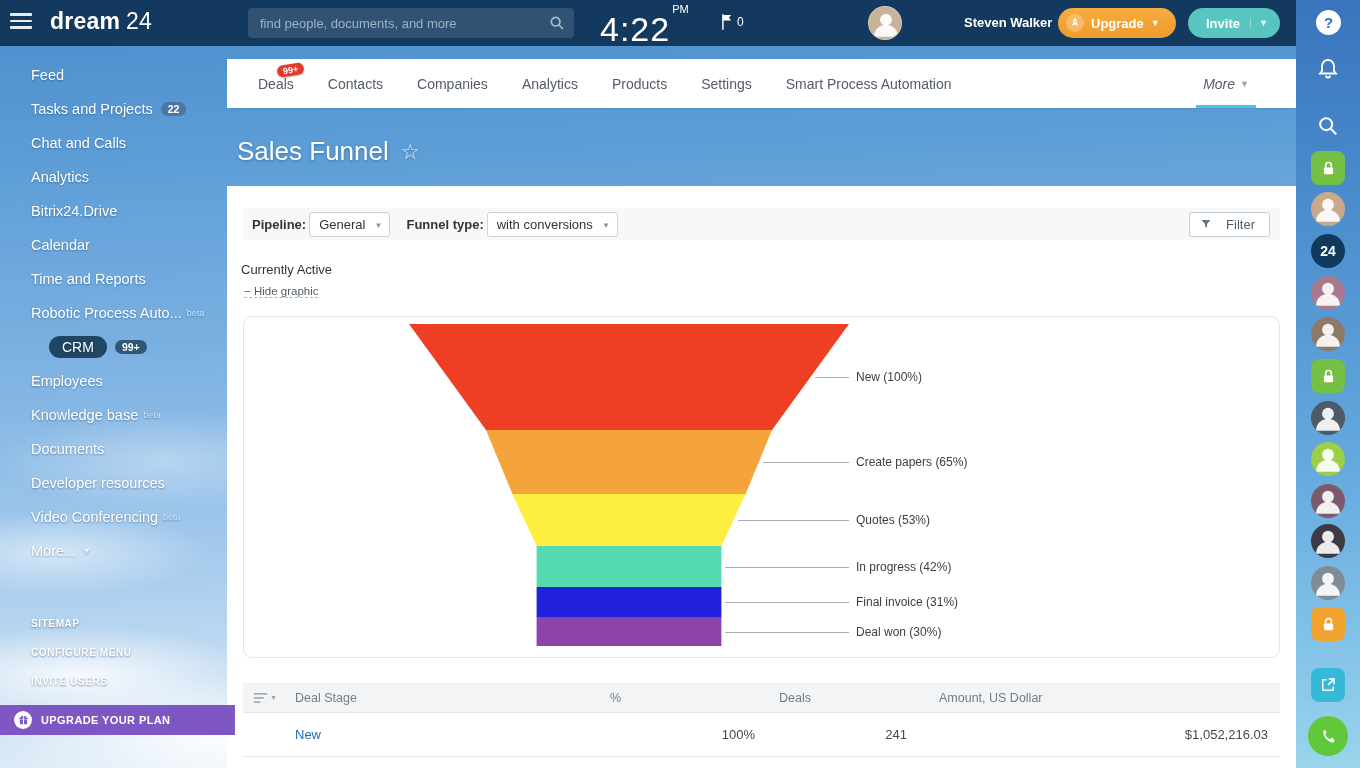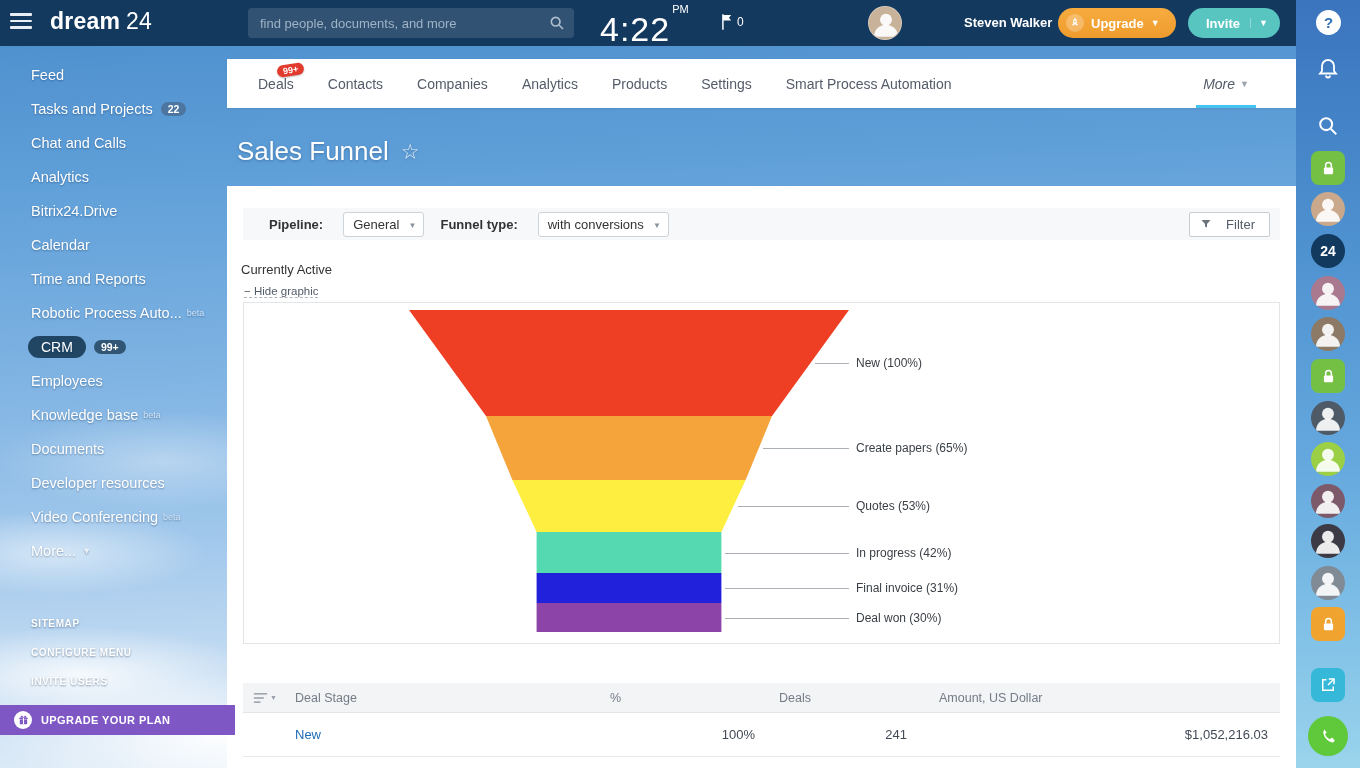--- a/index.html
+++ b/index.html
@@ -44,21 +44,21 @@
   .caretch { font-size:9px; }
 
   
   .sidebar { position:absolute; top:46px; left:0; width:227px; bottom:0; z-index:5; }
   .sb-menu { padding-top:12px; }
   .sb-item { height:34px; display:flex; align-items:center; padding-left:31px; color:#fff; font-size:14.5px;
     cursor:pointer; text-shadow:0 1px 2px rgba(10,40,80,.4); white-space:nowrap; }
   .sb-item .badge { margin-left:8px; background:rgba(70,100,130,.65); color:#fff; font-size:10.5px; font-weight:700;
     padding:1px 7px; border-radius:9px; text-shadow:none; }
   .sb-item sup.beta { font-size:9px; color:#cfe2f5; margin-left:5px; vertical-align:6px; }
-  .sb-item.active { padding-left:28px; }
+  .sb-item.active { padding-left:28px;margin-left:21px; }
   .sb-item.active .pill { background:rgba(19,55,82,.88); border-radius:14px; padding:3px 13px; font-size:14px; }
   .sb-item.active .badge { background:rgba(30,62,90,.8); }
   .sb-item .morecaret { font-size:9px; margin-left:6px; color:rgba(255,255,255,.8); }
   .sb-footer { position:absolute; bottom:72px; left:0; width:100%; }
   .sb-flink { height:29px; display:flex; align-items:center; padding-left:31px; color:#fff; font-size:10px;
     font-weight:700; letter-spacing:.6px; cursor:pointer; text-shadow:0 1px 2px rgba(10,40,80,.45); }
   .sb-upgrade { position:absolute; bottom:33px; left:0; width:235px; height:30px; background:#7e57c5;
     display:flex; align-items:center; gap:9px; padding-left:14px; cursor:pointer; }
   .sb-upgrade .gift { width:18px; height:18px; border-radius:50%; background:#fff; display:flex; align-items:center; justify-content:center; }
   .sb-upgrade span { color:#fff; font-size:11px; font-weight:700; letter-spacing:.4px; }
@@ -75,33 +75,33 @@
   .nav-item.active::after { content:""; position:absolute; left:10px; right:10px; bottom:0; height:3px; background:#47c3ef; }
   .nav-item .caret { font-size:9px; color:#9aa2ad; margin-left:5px; }
 
   .page-title { position:absolute; top:90px; left:10px; color:#fff; font-size:26px; font-weight:400;
     text-shadow:0 1px 3px rgba(10,40,80,.35); display:flex; align-items:center; }
   .page-title .star { font-size:21px; margin-left:12px; color:rgba(255,255,255,.85); cursor:pointer; font-weight:400; }
 
   .panel { position:absolute; top:140px; left:0; right:0; bottom:0; background:#fff; }
   .filter-strip { position:absolute; top:22px; left:16px; right:16px; height:32px; background:#f7f8fa;
     display:flex; align-items:center; padding:0 10px 0 6px; }
-  .flabel { font-size:13px; color:#333; font-weight:700; margin:0 20px; }
+  .flabel { font-size:13px; color:#333; font-weight:700; margin:0 3px; }
   .fselect { position:relative; background:#fff; border:1px solid #ccd3d9; border-radius:3px; font-size:13px;
     color:#333; padding:4px 24px 4px 9px; cursor:pointer; }
   .fselect .caret { position:absolute; right:7px; top:8px; font-size:8px; color:#8b939c; }
   .btn-filter { margin-left:auto; background:#fff; border:1px solid #c6cdd3; border-radius:2px; font-size:13px;
     color:#535c69; padding:4px 14px 4px 10px; display:flex; align-items:center; gap:14px; cursor:pointer; }
 
   .status-line { position:absolute; top:76px; left:14px; font-size:13px; color:#333; }
   .hide-link { position:absolute; top:99px; left:17px; font-size:11.5px; color:#525c69;
     border-bottom:1px dashed #aeb4ba; cursor:pointer; }
 
-  .chart-box { position:absolute; top:116px; left:16px; right:16px; height:342px; border:1px solid #e3e6e9;
-    border-radius:0; background:#fff; }
+  .chart-box { position:absolute; top:130px; left:16px; right:16px; height:342px; border:1px solid #e3e6e9;
+    border-radius:9px; background:#fff; }
   .funnel { position:absolute; left:165px; top:7px; width:440px; }
   .funnel .seg { width:100%; cursor:pointer; }
   .flead { position:absolute; height:1px; background:#aab0b5; }
   .flabel-txt { position:absolute; font-size:12px; color:#3a3f45; white-space:nowrap; }
 
   .deal-table { position:absolute; top:497px; left:16px; right:16px; }
   .trow { display:grid; grid-template-columns:44px 323px 169px 160px 1fr; align-items:center; }
   .thead { height:30px; background:#f2f4f6; color:#747c87; font-size:12.5px; border-bottom:1px solid #e3e6e9; }
   .tbody-row { height:44px; font-size:13px; color:#424956; border-bottom:1px solid #e8eaec; background:#fff; }
   .cell-menu { display:flex; align-items:center; justify-content:center; color:#9aa1a9; cursor:pointer; gap:2px; }

